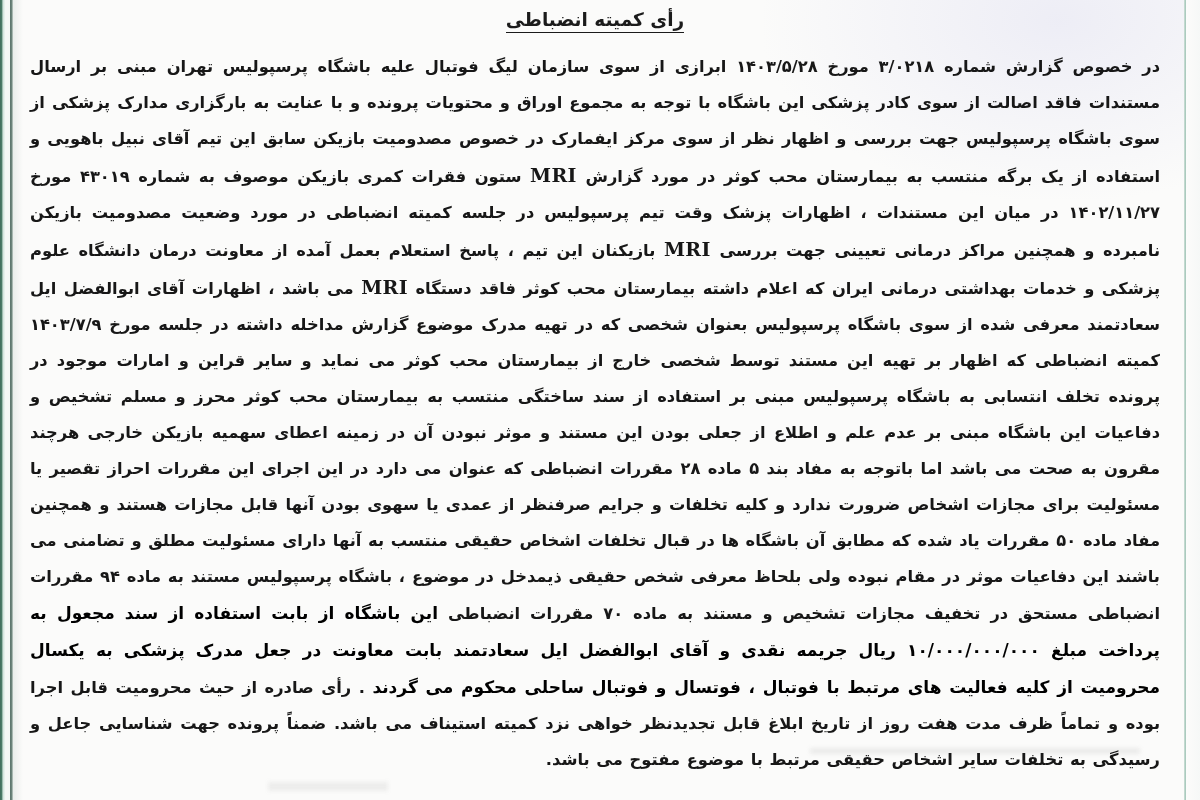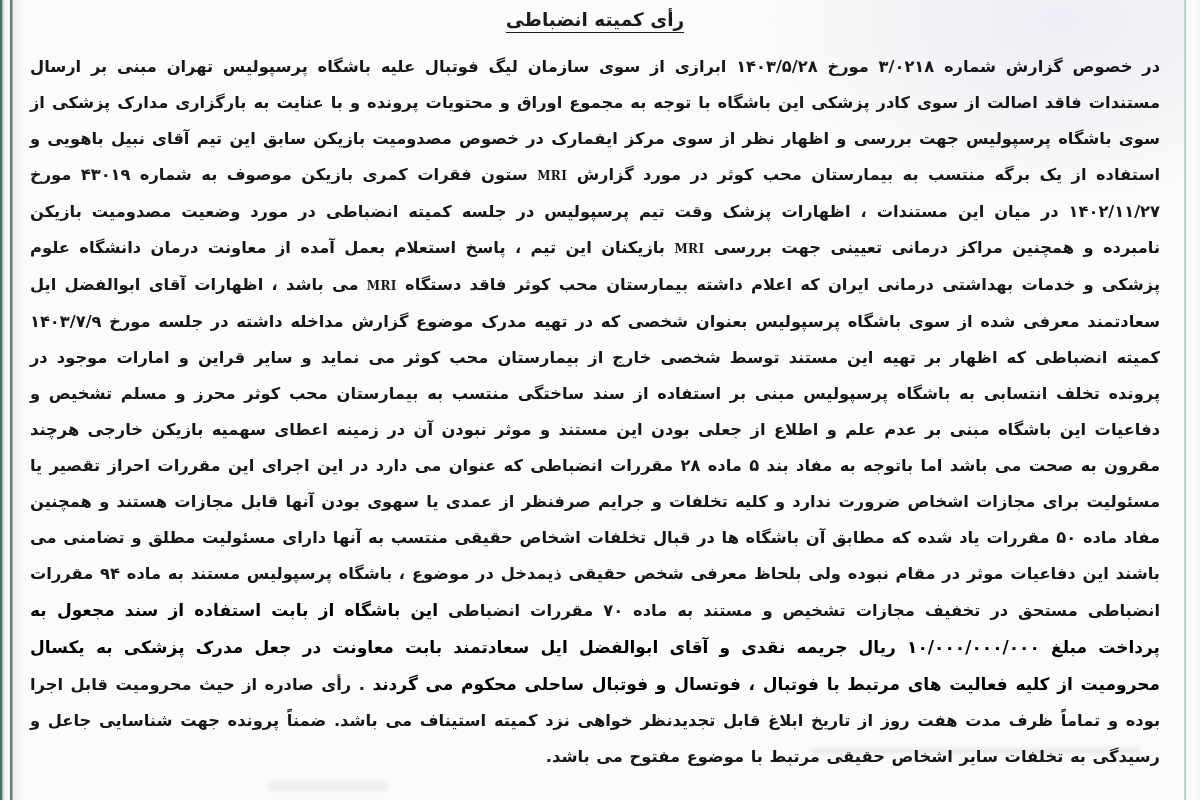--- a/index.html
+++ b/index.html
@@ -125,21 +125,21 @@
     text-justify: inter-word;
     font-weight: bold;
     letter-spacing: 0px;
     word-spacing: 1px;
     text-align-last: right;
   }
 
   .body-text .lat {
     font-family: "DejaVu Serif", "Liberation Serif", serif;
     font-weight: bold;
-    font-size: 12px;
+    font-size: 19px;
     letter-spacing: 0.4px;
   }
 
   .verdict {
     font-weight: bold;
     font-size: 17px;
     color: #000000;
     letter-spacing: 0.1px;
   }
 

